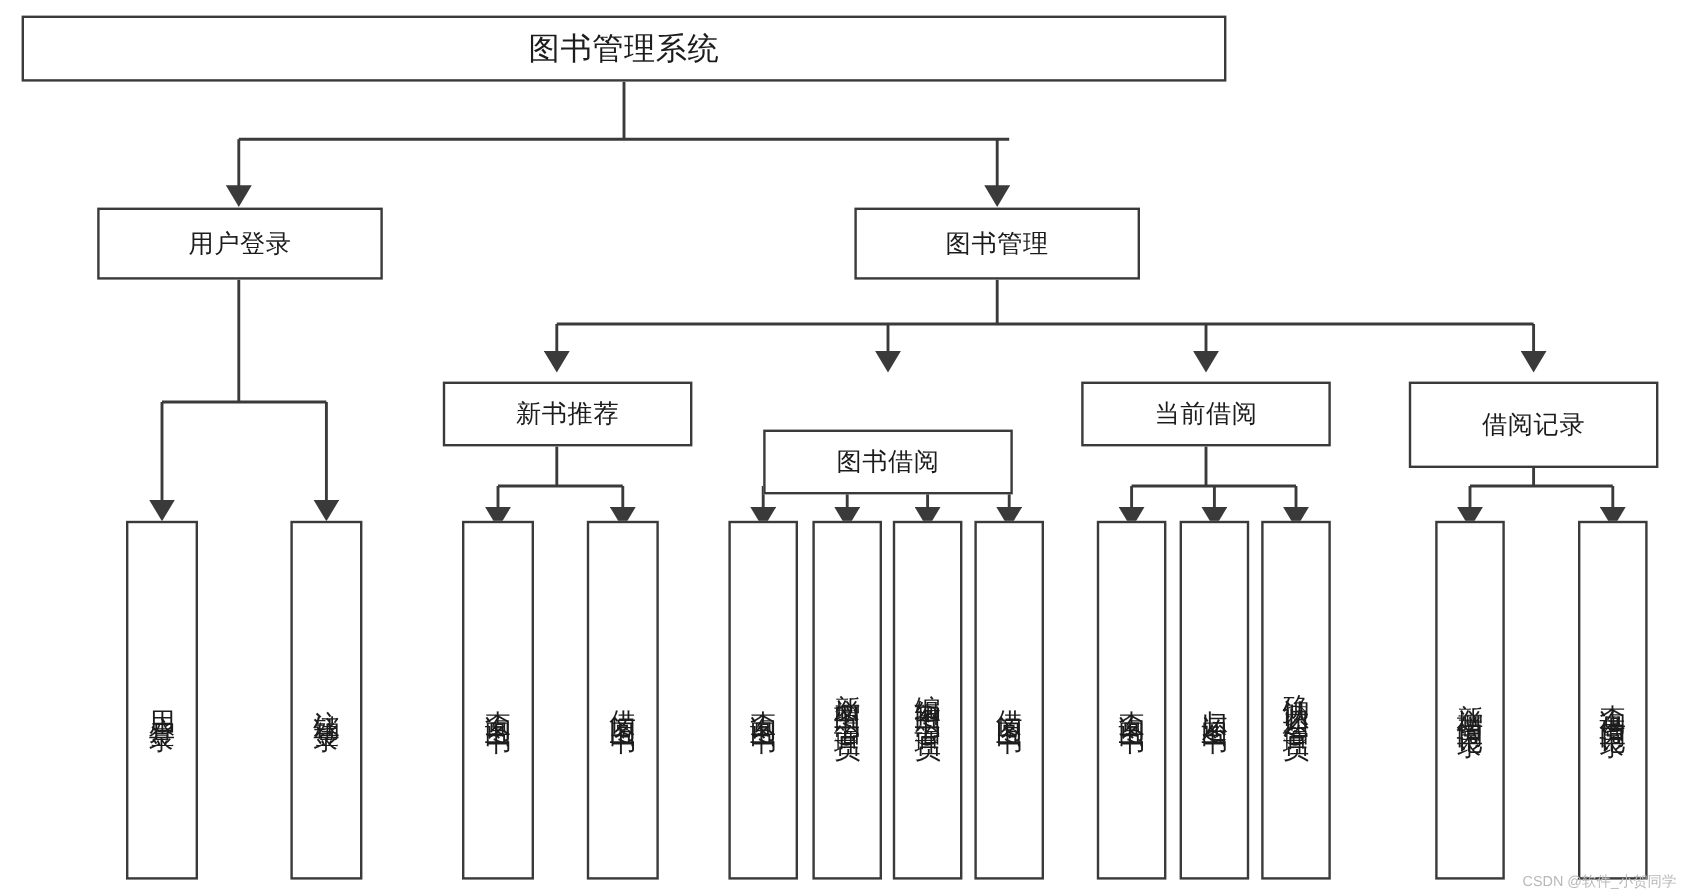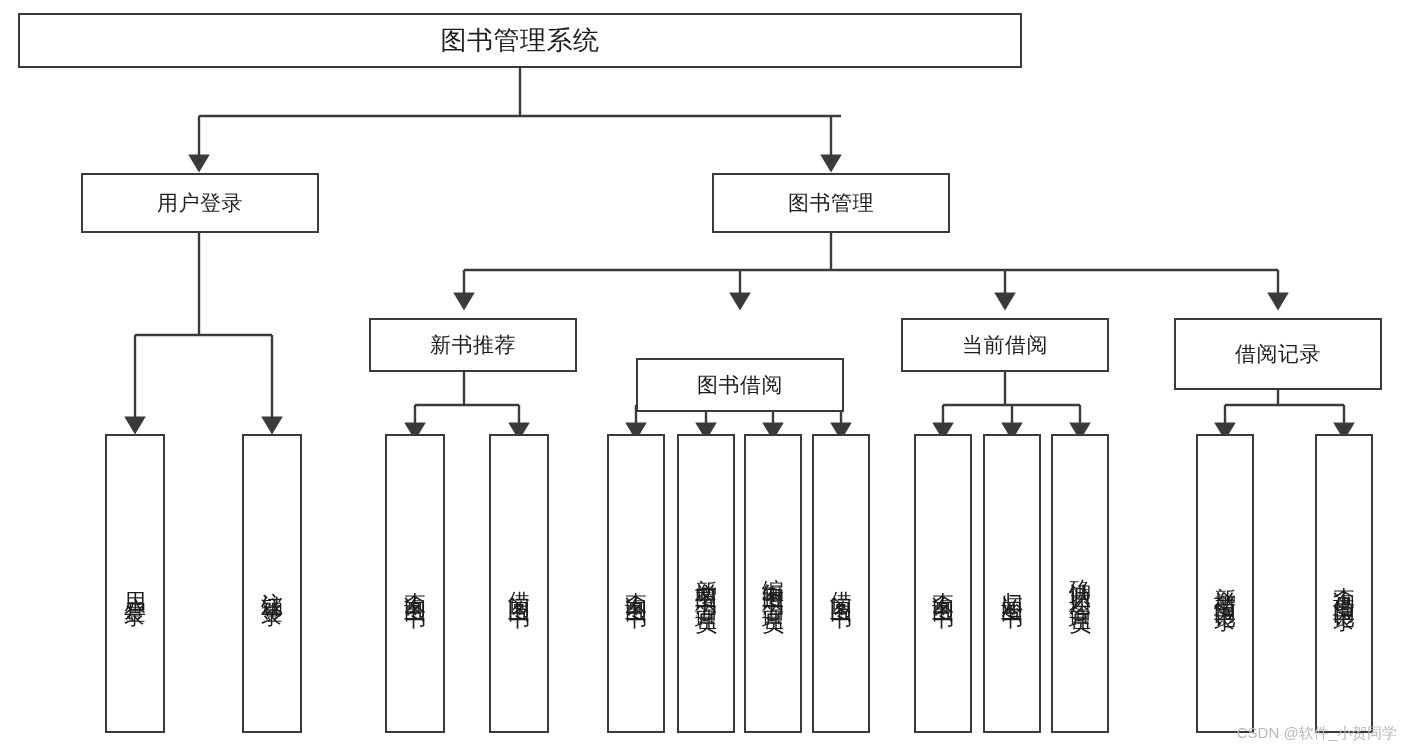--- a/index.html
+++ b/index.html
@@ -53,21 +53,21 @@
     letter-spacing: 5px;
     line-height: 1;
     padding-top: 6px;
     padding-bottom: 6px;
     overflow: hidden;
   }
   .watermark {
     position: absolute;
     right: 8px;
     bottom: 4px;
-    font-size: 15px;
+    font-size: 12px;
     color: #b9b9b9;
     white-space: nowrap;
     z-index: 3;
   }
 </style>
 </head>
 <body>
 
 <div id="canvas">
 

